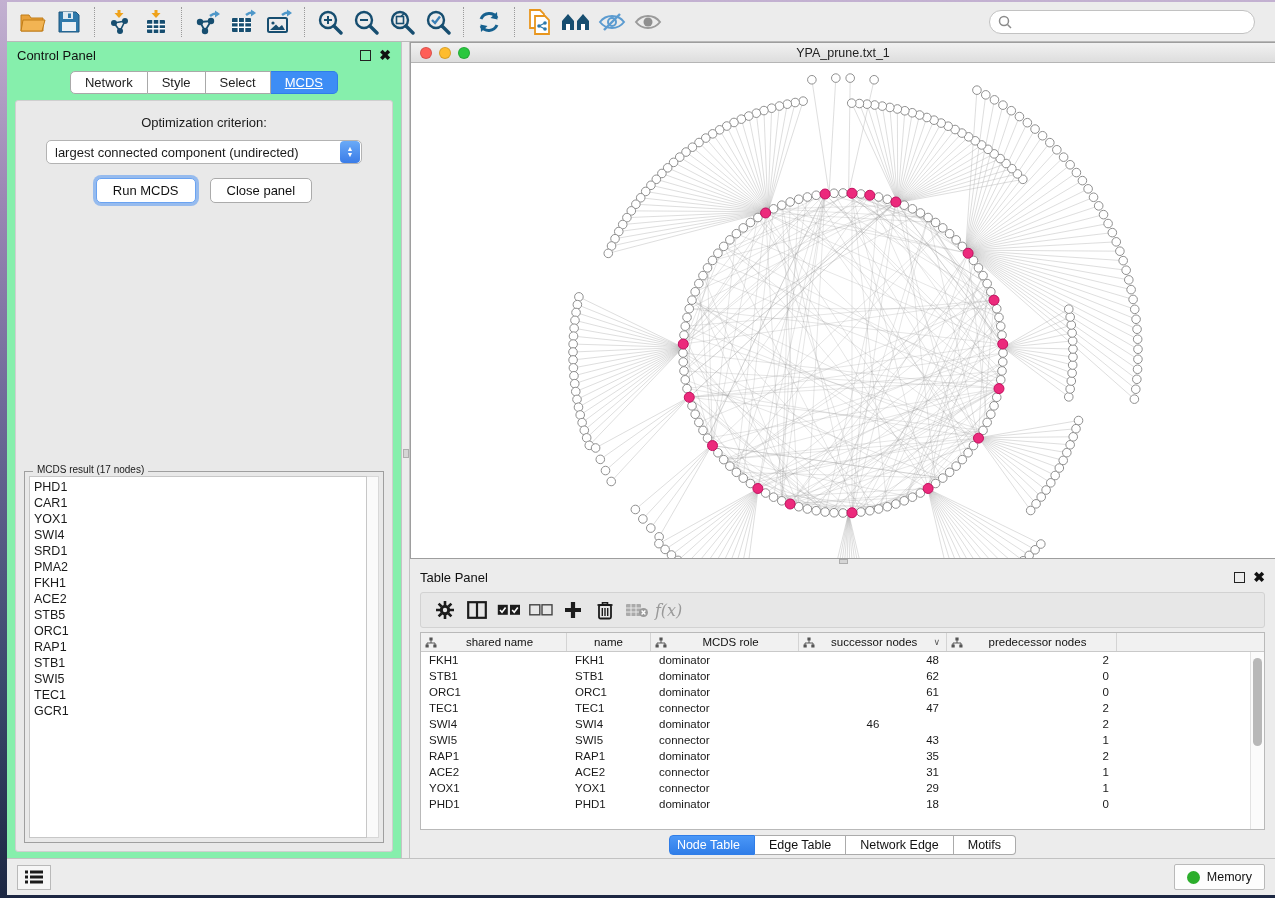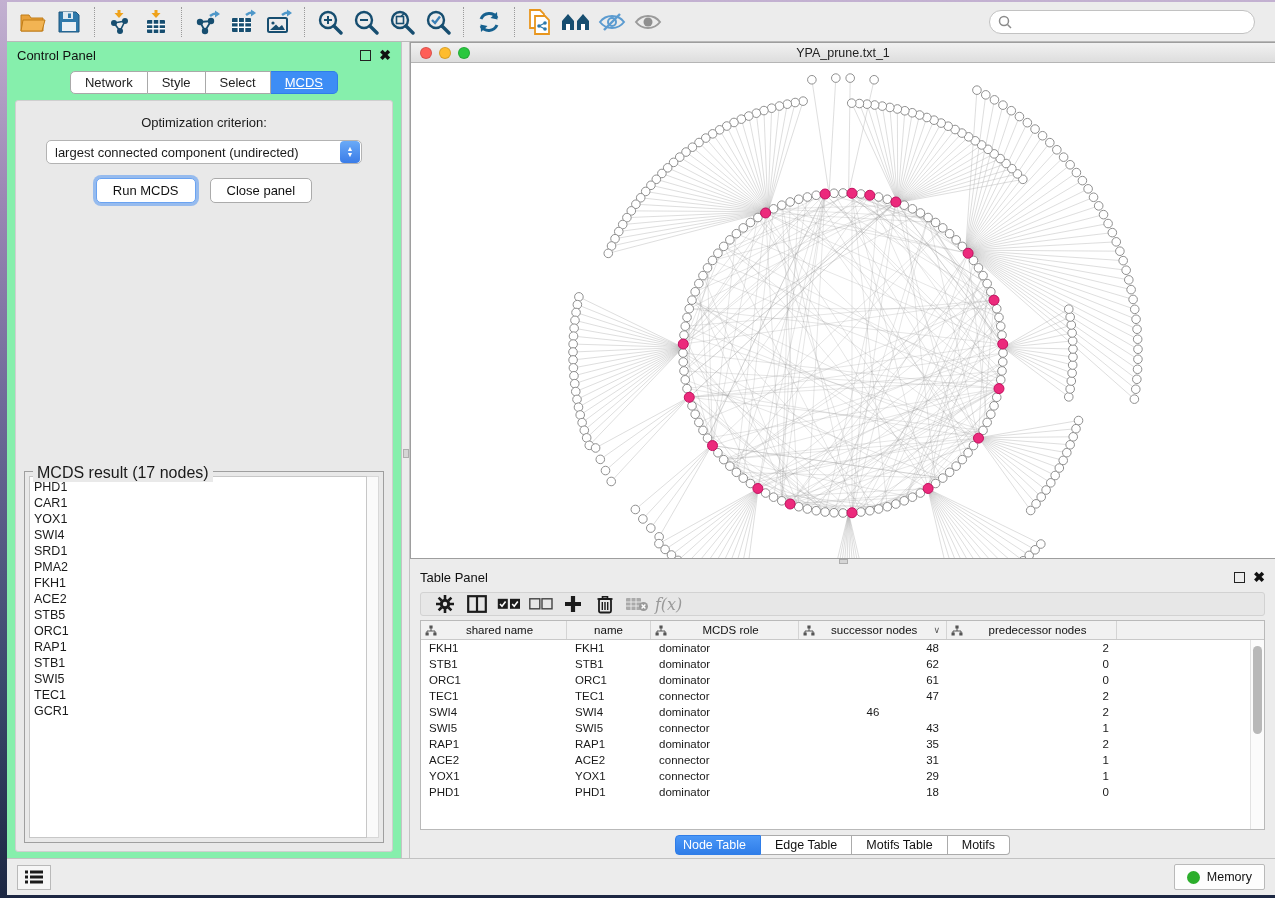--- a/index.html
+++ b/index.html
@@ -36,21 +36,21 @@
   .ctab.active { background:#3d8df5; border-color:#2f7de8; color:#fff; }
   .cbody { flex:1; margin:0 8px 6px; background:#e9e9e9; border:1px solid #cfcfcf; border-radius:3px; display:flex; flex-direction:column; padding:14px 8px 8px; min-height:0; }
   .opt-label { text-align:center; font-size:13px; margin-bottom:10px; }
   .mac-select { width:316px; height:24px; margin:0 auto; background:#fff; border:1px solid #b3b3b3; border-radius:5px; display:flex; align-items:center; cursor:pointer; overflow:hidden; }
   .mac-select .val { flex:1; padding:0 8px; font-size:13px; white-space:nowrap; }
   .stepper { width:20px; height:22px; margin:0; background:linear-gradient(180deg,#6aaaf7,#3a7ce8); border-radius:4px; display:flex; flex-direction:column; align-items:center; justify-content:center; color:#fff; font-size:7px; line-height:6px; margin-right:1px; }
   .btn-row { display:flex; justify-content:center; gap:14px; margin-top:14px; }
   .pbtn { font-family:inherit; font-size:13px; background:#fff; border:1px solid #ababab; border-radius:5px; padding:4px 16px; cursor:pointer; color:#111; }
   .pbtn.focused { box-shadow:0 0 0 3px rgba(106,163,241,.65); border-color:#6aa3f1; }
   .result-fieldset { margin-top:auto; height:372px; border:1px solid #9f9f9f; padding:4px; position:relative; background:#e9e9e9; display:flex; }
-  .result-legend { position:absolute; top:-8px; left:8px; background:#e9e9e9; padding:0 4px; font-size:16px; }
+  .result-legend { position:absolute; top:-8px; left:8px; background:#e9e9e9; padding:0 4px; font-size:10px; }
   .result-list { flex:1; background:#fff; border:1px solid #c7c7c7; overflow:hidden; font-size:12.5px; line-height:16px; padding:2px 4px; }
   .result-scroll { width:12px; background:#fafafa; border:1px solid #d8d8d8; border-left:none; }
 
   
   .vsplit { width:9px; background:#ececec; border-left:1px solid #c4c4c4; border-right:1px solid #c4c4c4; position:relative; cursor:col-resize; flex:0 0 auto; }
   .vsplit .knob { position:absolute; top:407px; left:1px; width:6px; height:9px; background:#d5d5d5; border:1px solid #aeaeae; }
 
   .right-col { flex:1; display:flex; flex-direction:column; min-width:0; }
 
   
@@ -61,21 +61,21 @@
   .net-title { position:absolute; left:0; right:0; text-align:center; font-size:12.5px; color:#222; pointer-events:none; }
   .net-canvas { flex:1; background:#fff; min-height:0; }
   .net-canvas svg { display:block; }
 
   
   .hsplit { height:5px; background:#ececec; position:relative; cursor:row-resize; flex:0 0 auto; }
   .hsplit .knob { position:absolute; left:50%; top:0; width:9px; height:5px; margin-left:-4px; background:#d5d5d5; border:1px solid #aeaeae; }
 
   
   .tpanel { flex:1; display:flex; flex-direction:column; min-height:0; background:#ececec; }
-  .tp-toolbar { height:24px; margin:2px 10px 4px; background:#e7e7e7; border:1px solid #d2d2d2; border-radius:3px; display:flex; align-items:center; padding:0 8px; flex:0 0 auto; }
+  .tp-toolbar { height:36px; margin:2px 10px 4px; background:#e7e7e7; border:1px solid #d2d2d2; border-radius:3px; display:flex; align-items:center; padding:0 8px; flex:0 0 auto; }
   .tp-btn { background:none; border:none; width:32px; height:30px; display:flex; align-items:center; justify-content:center; cursor:pointer; }
   .tablebox { flex:1; margin:0 10px; background:#fff; border:1px solid #b9b9b9; display:flex; flex-direction:column; min-height:0; position:relative; }
   .thead { display:flex; height:19px; background:#f1f1f1; border-bottom:1px solid #c9c9c9; flex:0 0 auto; font-size:11.5px; color:#111; }
   .th { display:flex; align-items:center; border-right:1px solid #d4d4d4; padding:0 4px; cursor:pointer; }
   .th .lbl { flex:1; text-align:center; padding:0 2px; }
   .th .sort { font-size:9px; color:#555; margin-right:2px; }
   .tbody { flex:1; overflow:hidden; font-size:11.5px; position:relative; }
   .tr { display:flex; height:16px; line-height:16px; }
   .td { padding:0 8px; white-space:nowrap; overflow:hidden; }
   .td.num { text-align:right; }
@@ -1226,21 +1226,21 @@
                 <div class="td num" style="width: 170px; flex: 0 0 auto;">0</div>
               </div>
             </div>
           <div class="tscroll">
               <div class="thumb"></div>
             </div>
         </div>
         <div class="tp-tabs" id="ttabs">
             <button class="ttab active">Node Table</button>
             <button class="ttab">Edge Table</button>
-            <button class="ttab">Motifs Table</button>
+            <button class="ttab">Network Edge</button>
             <button class="ttab">Motifs</button>
           </div>
       </div>
     </div>
   </div>
 
   <div class="statusbar">
     <button class="sq-btn">
         <svg width="18" height="14" viewBox="0 0 18 14">
           <g fill="#1c1c1c">

